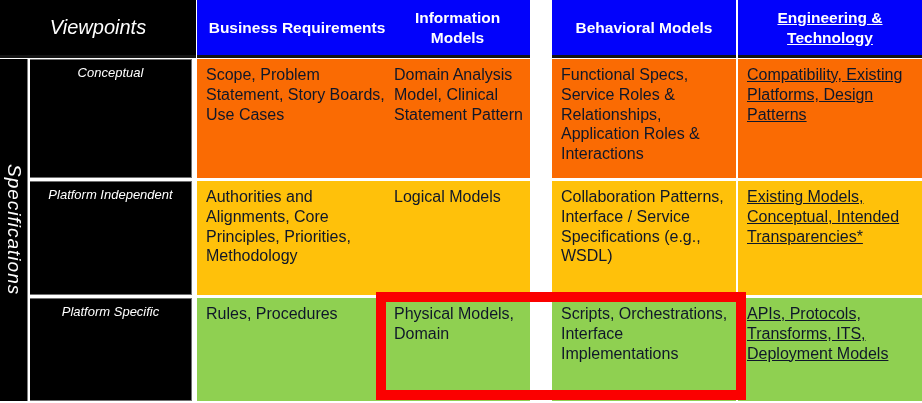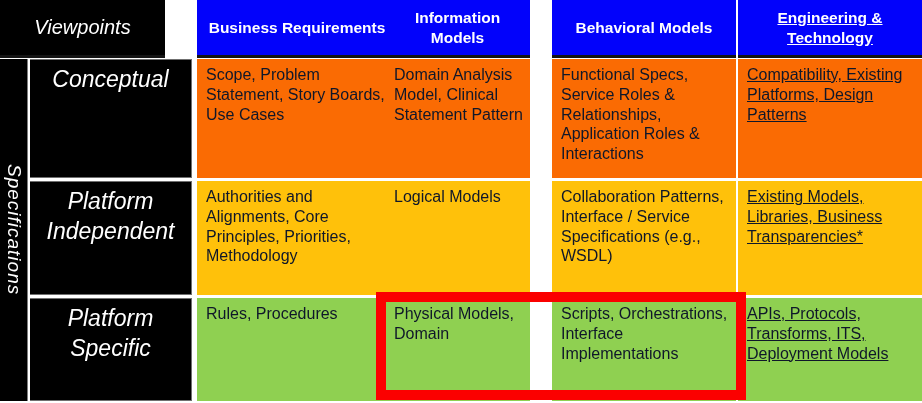--- a/index.html
+++ b/index.html
@@ -16,38 +16,38 @@
   .col-0{left:197px;width:200px;}
   .col-1{left:385px;width:145px;}
   .col-2{left:552px;width:184px;}
   .col-3{left:738px;width:184px;text-decoration:underline;}
 
   
   .hdr{top:0;height:58px;background:#0202fb;border-bottom:3px solid #141414;
        color:#ffffff;font-weight:bold;font-size:15.5px;line-height:1.28;
        display:flex;align-items:center;justify-content:center;text-align:center;
        padding:2px 6px;}
-  .viewpoints{left:0;top:0;width:165px;height:58px;background:#000000;
+  .viewpoints{left:0;top:0;width:196px;height:58px;background:#000000;
        border-bottom:3px solid #141414;
        color:#ffffff;font-style:italic;font-size:20px;
        display:flex;align-items:center;justify-content:center;}
 
   
   .r0{top:59px;height:119px;}
   .r1{top:181px;height:114px;}
   .r2{top:298px;height:103px;}
 
   
   .spine{left:0;top:59px;width:28px;height:342px;background:#000000;
        border-right:1px solid #7d7d7d;
        display:flex;align-items:center;justify-content:center;}
   .spine-text{writing-mode:vertical-rl;color:#ffffff;font-style:italic;
        font-size:19px;letter-spacing:1px;white-space:nowrap;}
   .rowlabel{left:30px;width:162px;background:#000000;color:#ffffff;
-       font-style:italic;font-size:23px;line-height:1.3;
+       font-style:italic;font-size:13px;line-height:1.3;
        border:1px solid #6f6f6f;border-left:none;
        display:flex;justify-content:center;align-items:flex-start;
        text-align:center;padding-top:5px;}
 
   
   .data{color:#0f172a;font-size:16px;line-height:1.24;
        padding:6px 6px 4px 9px;text-align:left;}
   .row-conceptual{background:#fa6b03;}
   .row-independent{background:#ffc10a;}
   .row-specific{background:#8fd051;}
@@ -77,21 +77,21 @@
   <div class="cell rowlabel r0">Conceptual</div>
   <div class="cell data row-conceptual r0 col-0">Scope, Problem Statement, Story Boards, Use Cases</div>
   <div class="cell data row-conceptual r0 col-1">Domain Analysis Model, Clinical Statement Pattern</div>
   <div class="cell data row-conceptual r0 col-2">Functional Specs, Service Roles &amp; Relationships, Application Roles &amp; Interactions</div>
   <div class="cell data row-conceptual r0 col-3">Compatibility, Existing Platforms, Design Patterns</div>
 
   <div class="cell rowlabel r1">Platform Independent</div>
   <div class="cell data row-independent r1 col-0">Authorities and Alignments,  Core Principles, Priorities, Methodology</div>
   <div class="cell data row-independent r1 col-1">Logical Models</div>
   <div class="cell data row-independent r1 col-2">Collaboration Patterns, Interface / Service Specifications  (e.g., WSDL)</div>
-  <div class="cell data row-independent r1 col-3">Existing Models, Libraries, Business Transparencies*</div>
+  <div class="cell data row-independent r1 col-3">Existing Models, Conceptual, Intended Transparencies*</div>
 
   <div class="cell rowlabel r2">Platform Specific</div>
   <div class="cell data row-specific r2 col-0">Rules, Procedures</div>
   <div class="cell data row-specific r2 col-1">Physical Models, Domain</div>
   <div class="cell data row-specific r2 col-2">Scripts, Orchestrations, Interface Implementations</div>
   <div class="cell data row-specific r2 col-3">APIs, Protocols, Transforms, ITS, Deployment Models</div>
 
   <div class="highlight"></div>
 
 </div>

